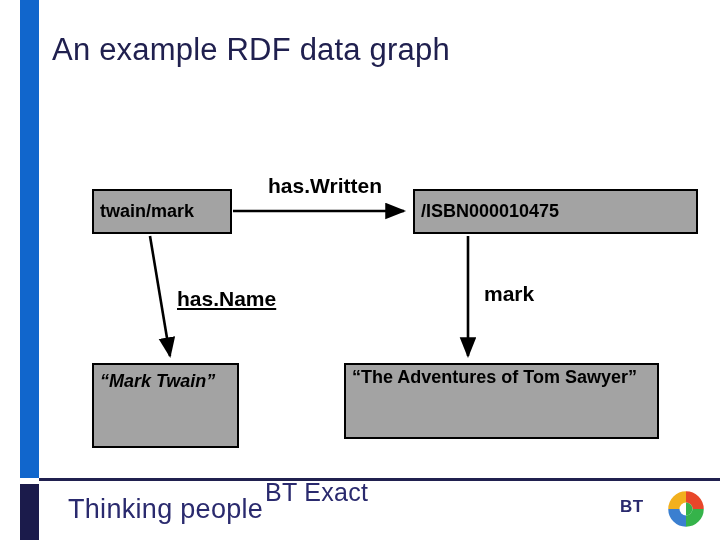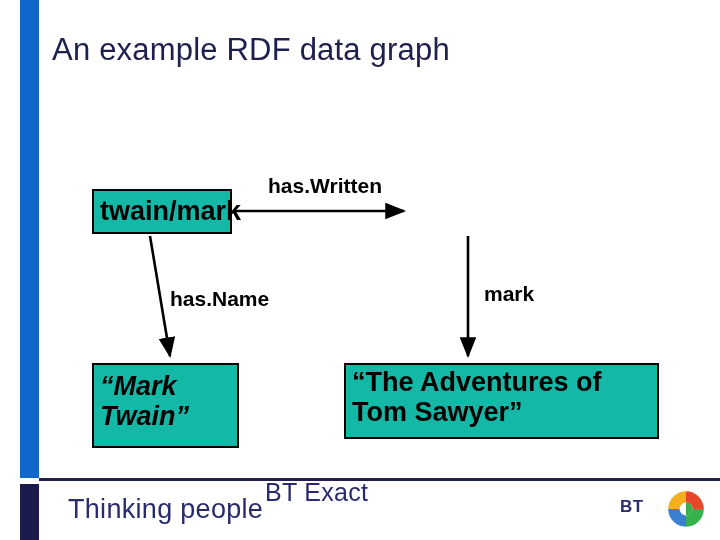--- a/index.html
+++ b/index.html
@@ -60,24 +60,24 @@
     top: 478px;
     width: 681px;
     height: 3px;
     background: #20204f;
   }
 
   
   .node {
     position: absolute;
     border: 2px solid #000000;
-    background: #14b8a6;
+    background: #a3a3a3;
     color: #000000;
     font-weight: bold;
-    font-size: 27px;
+    font-size: 18px;
     box-sizing: border-box;
     display: flex;
     align-items: center;
     padding: 2px 6px;
     line-height: 1.12;
   }
   #node-subject {
     left: 92px;
     top: 189px;
     width: 140px;
@@ -113,22 +113,23 @@
     font-size: 21px;
     color: #000000;
     white-space: nowrap;
   }
   #label-haswritten {
     left: 268px;
     top: 157px;
     margin-top: 17px;
   }
   #label-hasname {
-    left: 170px;
+    left: 177px;
     top: 287px;
+    text-decoration: underline;
   }
   #label-title {
     left: 484px;
     top: 282px;
   }
 
   
   #edges-svg {
     position: absolute;
     left: 0;
@@ -192,20 +193,21 @@
     </defs>
 
     <line x1="233" y1="211" x2="404" y2="211" stroke="#000000" stroke-width="2.6" marker-end="url(#arrowhead)"></line>
 
     <line x1="150" y1="236" x2="170" y2="356" stroke="#000000" stroke-width="2.6" marker-end="url(#arrowhead)"></line>
 
     <line x1="468" y1="236" x2="468" y2="356" stroke="#000000" stroke-width="2.6" marker-end="url(#arrowhead)"></line>
   </svg>
 
   <div class="node" id="node-subject">twain/mark</div>
+  <div class="node" id="node-isbn">/ISBN000010475</div>
   <div class="node" id="node-mark-twain">“Mark Twain”</div>
   <div class="node" id="node-book-title">“The Adventures of Tom Sawyer”</div>
 
   <div class="edge-label" id="label-haswritten">has.Written</div>
   <div class="edge-label" id="label-hasname">has.Name</div>
   <div class="edge-label" id="label-title">mark</div>
 
   <div class="footer-rule"></div>
 
   <div class="footer-thinking">Thinking people</div>

